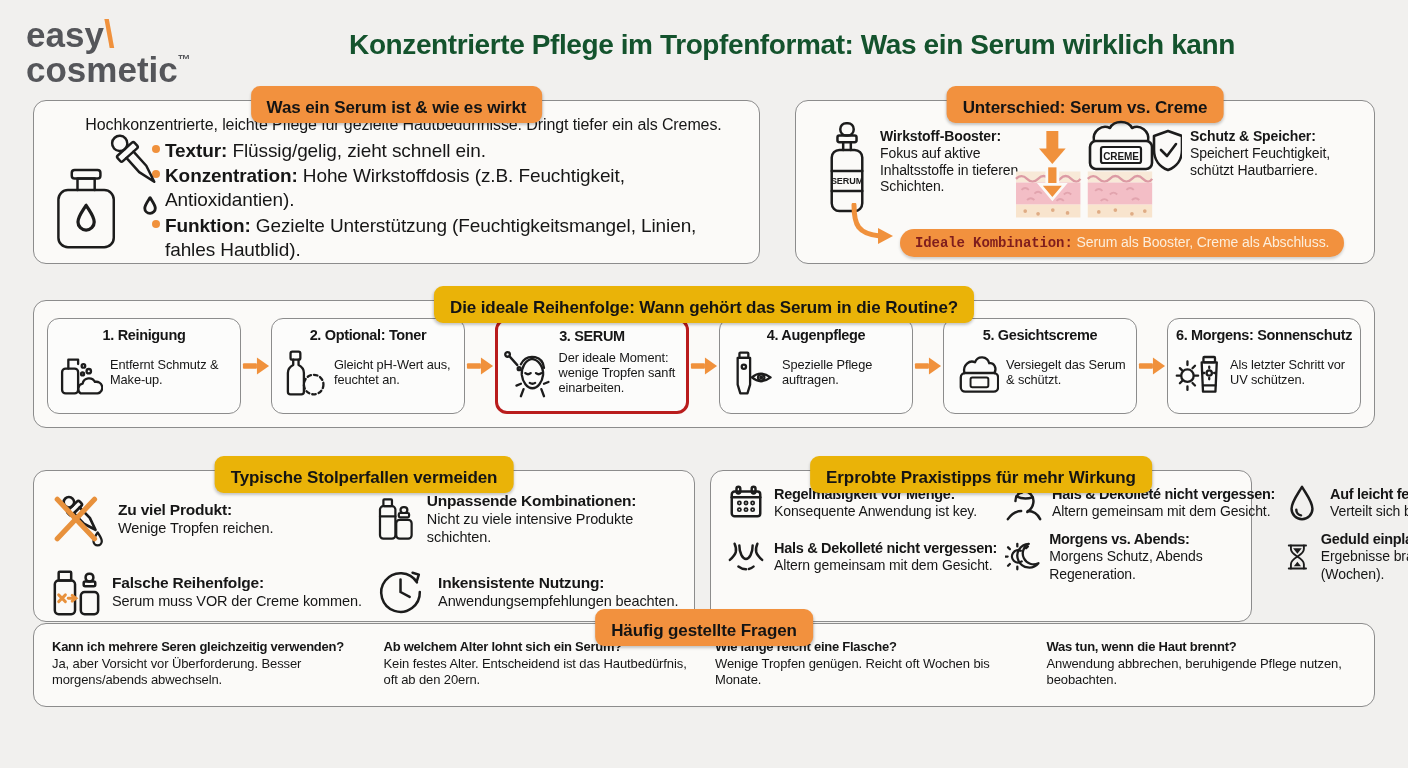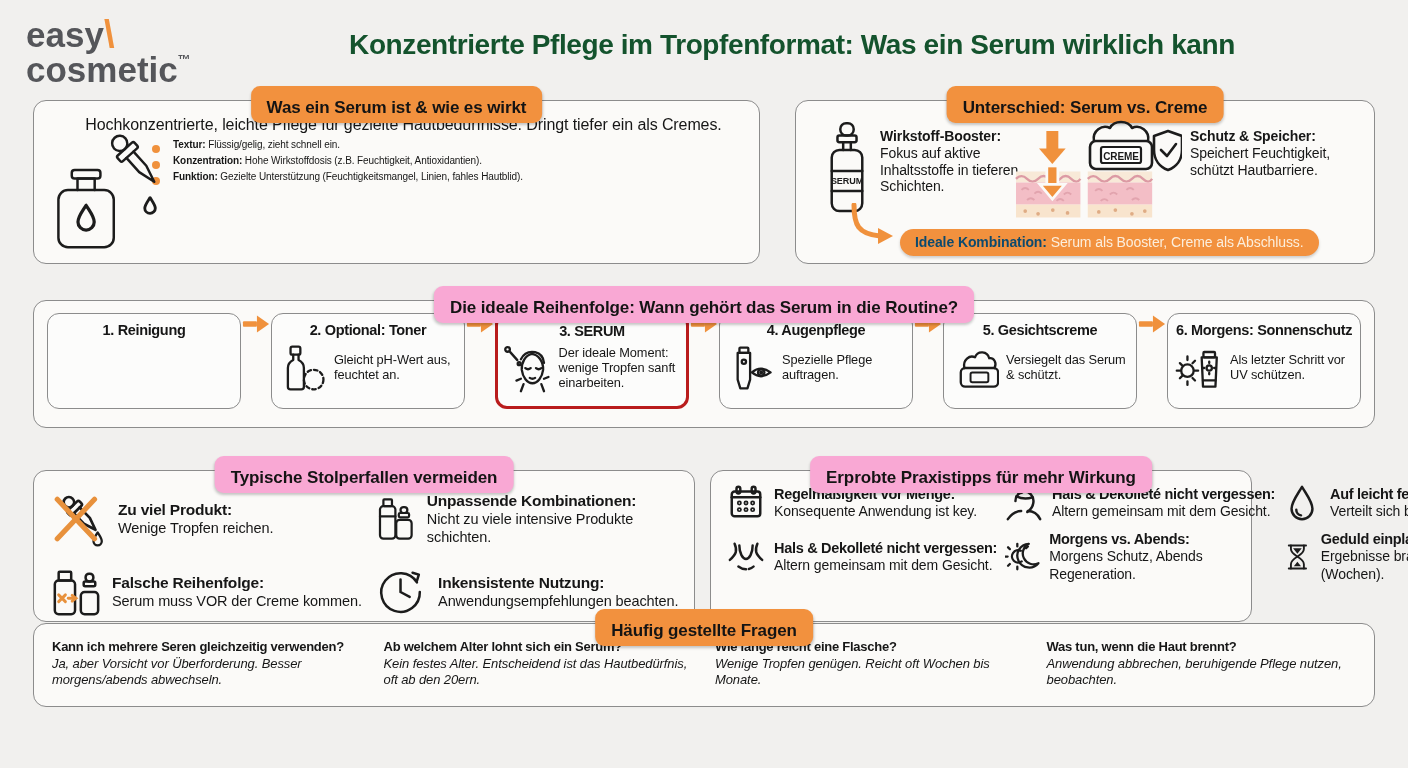--- a/index.html
+++ b/index.html
@@ -19,42 +19,42 @@
   .logo .slash { color:#F0913C; font-size:38px; font-weight:bold; }
   .logo .tm { font-size:13px; vertical-align:18px; letter-spacing:0; }
   .main-title { position:absolute; left:792px; top:29px; transform:translateX(-50%); font-size:28px; font-weight:bold; color:#14532d; white-space:nowrap; letter-spacing:-0.4px; }
 
   
   .panel { position:absolute; background:#FBFAF8; border:1.5px solid #8C8C8C; border-radius:13px; }
   .badge { position:absolute; top:-15px; left:50%; transform:translateX(-50%); white-space:nowrap;
            font-weight:bold; font-size:17px; padding:12px 16px 5px; border-radius:9px; color:#141414;
            box-shadow:0 2px 3px rgba(0,0,0,0.22); }
   .badge.orange { background:#F2913E; }
-  .badge.gray   { background:#f9a8d4; }
+  .badge.gray   { background:#eab308; }
 
   
   #panel-serum-info { left:33px; top:100px; width:727px; height:164px; }
   #panel-serum-info .intro { margin:14px 16px 3px 30px; text-align:center; font-size:16px; line-height:1.22; }
   #panel-serum-info .big-dropper { position:absolute; left:16px; top:26px; }
   .bullets { margin:4px 10px 0 118px; }
-  .bullet { display:flex; gap:13px; font-size:10px; line-height:1.26; margin:2px 0; align-items:flex-start; }
+  .bullet { display:flex; gap:5px; font-size:19px; line-height:1.26; margin:2px 0; align-items:flex-start; }
   .bullet .dot { width:8px; height:8px; border-radius:50%; background:#F0913C; margin-top:6px; flex:none; }
 
   
   #panel-vs { left:795px; top:100px; width:580px; height:164px; }
   #panel-vs .abs { position:absolute; }
   .vs-text { font-size:14px; line-height:1.2; }
   .combo-pill { position:absolute; left:104px; top:128px; background:#F2913E; border-radius:999px;
                 padding:5px 15px 6px; font-size:14px; color:#FCEEDC; white-space:nowrap;
                 box-shadow:0 2px 3px rgba(0,0,0,0.18); }
-  .combo-pill b { color:#0c4a6e; }
+  .combo-pill b { color:#7f1d1d;font-family:Liberation Mono, monospace; }
 
   
   #panel-routine { left:33px; top:300px; width:1342px; height:128px; }
-  .steps { display:flex; align-items:flex-start; justify-content:space-between; height:100%; padding:12px 13px 8px; }
+  .steps { display:flex; align-items:center; justify-content:space-between; height:100%; padding:12px 13px 8px; }
   .step-card { width:194px; height:96px; background:#FCFCFB; border:1.5px solid #8C8C8C; border-radius:12px; padding:8px 7px 5px; }
   .step-card.highlight { border:3px solid #b91c1c; padding:6.5px 5.5px 3.5px; }
   .step-title { text-align:center; font-weight:bold; font-size:14.5px; letter-spacing:-0.35px; white-space:nowrap; margin-bottom:4px; }
   .step-body { display:flex; align-items:center; gap:7px; }
   .step-icon { flex:none; }
   .step-text { font-size:12.8px; line-height:1.17; }
 
   
   #panel-pitfalls { left:33px; top:470px; width:662px; height:152px; }
   #panel-pitfalls .grid { display:grid; grid-template-columns:1.02fr 1fr; padding:19px 12px 6px 16px; row-gap:15px; column-gap:10px; }
@@ -66,21 +66,21 @@
   #panel-tips .grid { display:grid; grid-template-columns:1fr 1fr 1fr; padding:13px 10px 4px 16px; row-gap:9px; column-gap:8px; }
   .tip-item { display:flex; align-items:center; gap:9px; }
   .tip-item .txt b { font-size:14.5px; display:block; letter-spacing:-0.3px; white-space:nowrap; }
   .tip-item .txt span { font-size:14px; line-height:1.16; }
 
   
   #panel-faq { left:33px; top:623px; width:1342px; height:84px; }
   .faq-row { display:flex; padding:15px 18px 0; gap:22px; }
   .faq-item { flex:1; }
   .faq-q { font-weight:bold; font-size:13px; letter-spacing:-0.25px; white-space:nowrap; margin-bottom:2px; }
-  .faq-a { font-size:13px; line-height:1.26;font-style:italic; }
+  .faq-a { font-size:13px; line-height:1.26; }
 
   svg { display:block; }
   svg text { font-family:"Liberation Sans", sans-serif; }
   .ink { stroke:#1C1C1C; stroke-width:2.6; fill:none; stroke-linecap:round; stroke-linejoin:round; }
 </style>
 </head>
 <body>
 
 <div class="logo">
   <div><span>easy</span><span class="slash">\</span></div>
@@ -194,20 +194,33 @@
     <b>Ideale Kombination:</b><span> Serum als Booster, Creme als Abschluss.</span>
   </div>
 </div>
 
 <div class="panel" id="panel-routine">
   <div class="badge gray">Die ideale Reihenfolge: Wann gehört das Serum in die Routine?</div>
   <div class="steps">
 
     <div class="step-card">
       <div class="step-title">1. Reinigung</div>
+      <div class="step-body">
+        <svg class="step-icon" width="48" height="52" viewBox="0 0 54 54">
+          <g class="ink">
+            <rect x="8" y="22" width="18" height="28" rx="4"></rect>
+            <path d="M15 22 V12 H26 V17"></path>
+            <circle cx="32" cy="19" r="2"></circle>
+              <circle cx="38" cy="25" r="2.5"></circle>
+              <circle cx="31" cy="28" r="1.7"></circle>
+            <path d="M29 50 a6 6 0 0 1 2 -11 a7.5 7.5 0 0 1 14 -2 a6 6 0 0 1 3 13 Z"></path>
+          </g>
+        </svg>
+        <div class="step-text">Entfernt Schmutz &amp; Make-up.</div>
+      </div>
     </div>
 
     <svg width="28" height="22" viewBox="0 0 30 22">
         <rect x="1" y="8" width="15" height="6" rx="1" fill="#F0913C"></rect>
         <polygon points="16,2 16,20 29,11" fill="#F0913C"></polygon>
       </svg>
 
     <div class="step-card">
       <div class="step-title">2. Optional: Toner</div>
       <div class="step-body">

